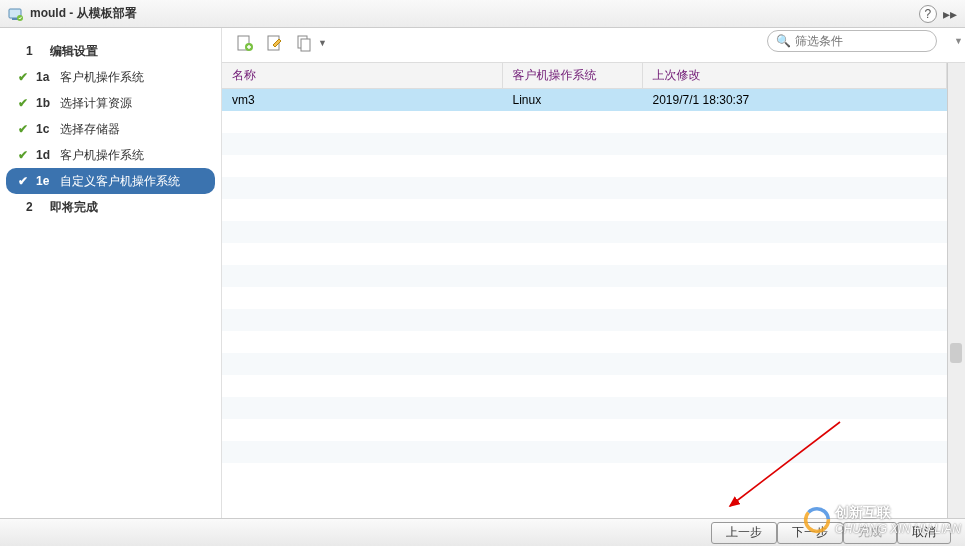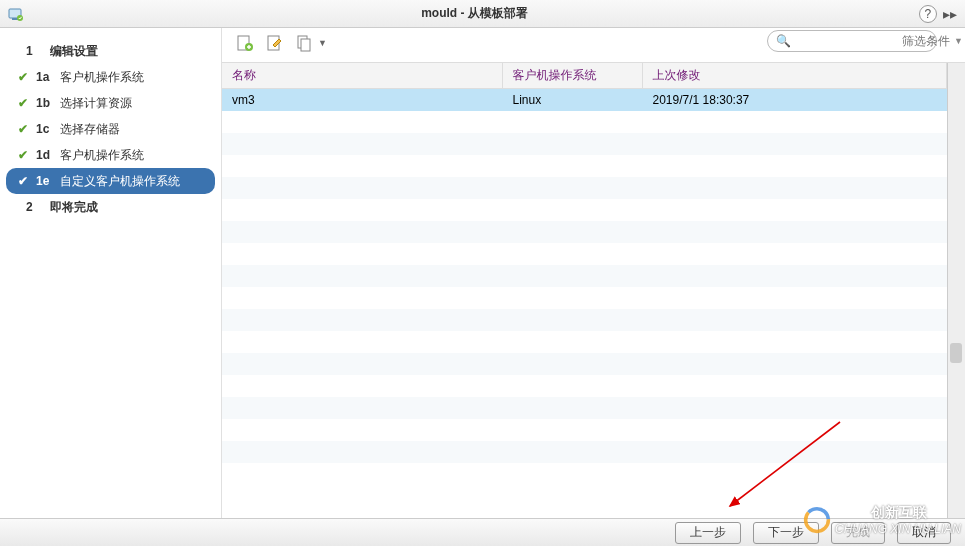--- a/index.html
+++ b/index.html
@@ -1,18 +1,18 @@
 <!DOCTYPE html>
 <html><head>
 <meta charset="utf-8">
 <style>
 * { margin: 0; padding: 0; box-sizing: border-box; font-family: Arial, "Microsoft YaHei", sans-serif; font-size: 12px; }
 body { background: #f5f5f5; width: 965px; height: 546px; overflow: hidden; position: relative; }
 
-.titlebar { height: 28px; background: linear-gradient(#f9f9f9,#ececec); border-bottom: 1px solid #ccc; display: flex; align-items: center; padding: 0 8px; color: #333; text-align: center; }
+.titlebar { height: 28px; background: linear-gradient(#f9f9f9,#ececec); border-bottom: 1px solid #ccc; display: flex; align-items: center; padding: 0 8px; color: #333; }
 .titlebar .vm-icon { width: 16px; height: 16px; margin-right: 6px; display:flex; align-items:center; justify-content:center;}
 .titlebar .title-text { flex: 1; font-weight: bold; color:#333;}
 .titlebar .help-icon { width: 18px; height: 18px; border: 1px solid #999; border-radius: 50%; display: flex; align-items: center; justify-content: center; margin-right: 6px; color: #555; cursor: pointer; background:#fdfdfd;}
 .titlebar .expand-icon { font-size: 14px; color: #555; cursor: pointer; }
 
 .body-area { display: flex; height: 490px; background: #fff; }
 .sidebar { width: 222px; border-right: 1px solid #e0e0e0; padding: 10px 0; background:#fff;}
 .step { display: flex; align-items: center; height: 26px; padding-left: 10px; color: #333; cursor: pointer;}
 .step .check { width: 16px; color: #5aa02c; font-weight: bold; margin-right: 2px; visibility:hidden;}
 .step.done .check { visibility: visible; }
@@ -24,44 +24,44 @@
 .step.active .check { color: #fff; visibility:visible;}
 .step.active .num { color:#fff;}
 
 .main { flex: 1; display: flex; flex-direction: column; position:relative;}
 .os-row { padding: 12px 12px 6px 12px; color: #333; }
 .os-row .oslabel { display:inline-block; width:60px;}
 .toolbar { display: flex; align-items: center; padding: 4px 12px 8px 12px; border-bottom: 1px solid #ddd; position:relative;}
 .tbtn { width: 22px; height: 22px; margin-right: 8px; display:flex; align-items:center; justify-content:center; cursor:pointer;}
 .filter-box { position:absolute; right: 28px; top: 2px; width: 170px; height: 22px; border: 1px solid #bbb; border-radius: 12px; display: flex; align-items: center; padding: 0 8px; background: #fff; }
 .filter-box .mag { color: #888; margin-right: 4px; font-size:12px;}
-.filter-box input { border: none; outline: none; flex: 1; font-size: 12px; color:#666; background:transparent;text-align:right;}
+.filter-box input { border: none; outline: none; flex: 1; font-size: 12px; color:#666; background:transparent;}
 .filter-box .dd { color:#888; font-size:9px; margin-left:4px;}
 
 .table-wrap { flex:1; overflow:hidden; display:flex;}
 .table-inner { flex:1; overflow:auto;}
 table { width: 100%; border-collapse: collapse; }
 th { text-align: left; background: #f4f4f4; border-bottom: 1px solid #ddd; border-right:1px solid #ddd; padding: 4px 10px; font-weight: normal; color:#701a75; height:24px;}
 td { padding: 4px 10px; height:22px; border-right:1px solid transparent;}
 tr.sel td { background: #bfe3f7; }
 tr.alt td { background: #f6f9fb; }
 .col1 { width: 280px;}
 .col2 { width: 140px;}
 
 .vscroll { width: 18px; background: #eee; border-left:1px solid #ccc; position:relative;}
 .vscroll .thumb { position:absolute; top:280px; left:2px; width:12px; height:20px; background:#ccc; border-radius:3px;}
 
-.footer { position:absolute; bottom:0; left:0; right:0; height: 28px; background: linear-gradient(#fafafa,#e9e9e9); border-top: 1px solid #ccc; display: flex; align-items: center; justify-content: flex-end; padding-right: 14px; gap: 12px; }
+.footer { position:absolute; bottom:0; left:0; right:0; height: 28px; background: linear-gradient(#fafafa,#e9e9e9); border-top: 1px solid #ccc; display: flex; align-items: center; justify-content: flex-end; padding-right: 14px; gap: 0; }
 .btn { height: 22px; padding: 0 14px; border: 1px solid #999; border-radius: 3px; background: linear-gradient(#fdfdfd,#e8e8e8); cursor: pointer; display:flex; align-items:center; color:#333;}
 .btn.disabled { color:#aaa; cursor:default;}
 .arrow-annot { position:absolute; pointer-events:none;}
 
 .watermark { position:absolute; right: 4px; bottom: 10px; opacity:0.85; display:flex; align-items:center; gap:4px; pointer-events:none;}
 .watermark .logo { width:28px; height:28px; }
-.watermark .txt1 { font-size:14px; font-weight:bold; color:#fff; text-shadow:0 0 2px #444;margin-left:36px;}
+.watermark .txt1 { font-size:14px; font-weight:bold; color:#fff; text-shadow:0 0 2px #444;}
 .watermark .txt2 { font-size:12px; color:#fff; text-shadow:0 0 2px #444;font-style:italic;}
 </style>
 </head>
 <body>
 
 <div class="titlebar">
   <span class="vm-icon">
     <svg width="16" height="16" viewBox="0 0 16 16">
         <rect x="1" y="3" width="12" height="9" rx="1" fill="#cfe6f5" stroke="#5b8db5"></rect>
         <rect x="4" y="12" width="6" height="2" fill="#5b8db5"></rect>

